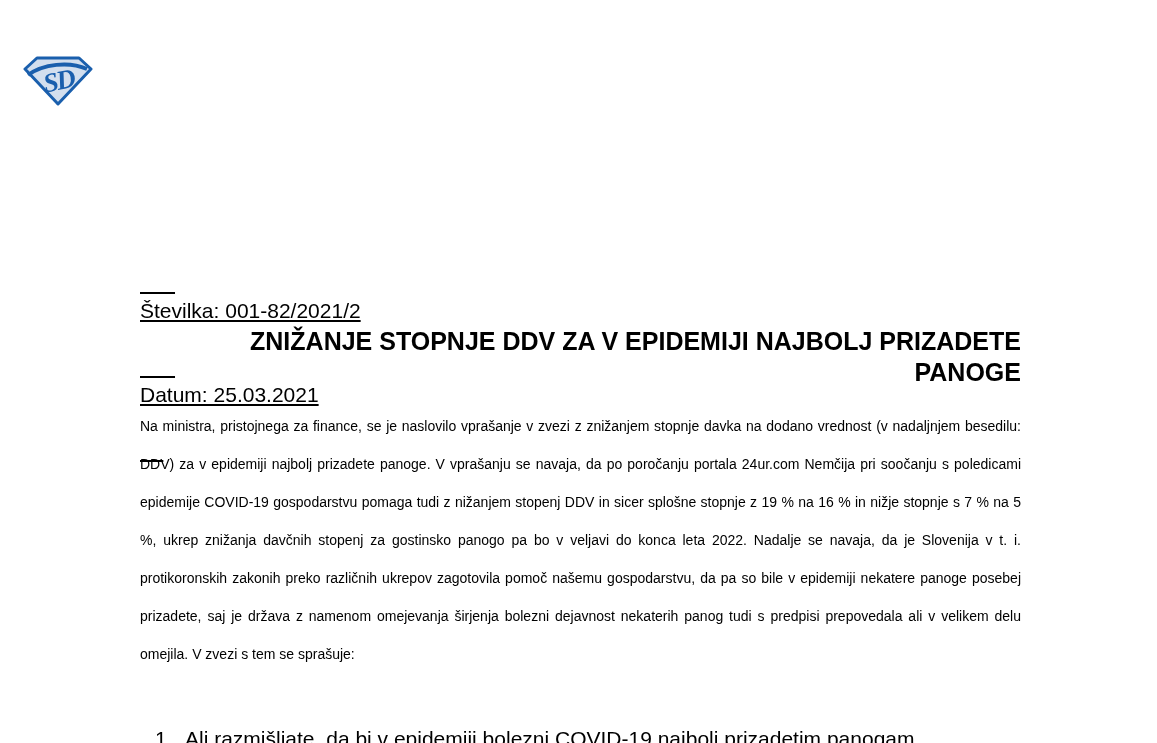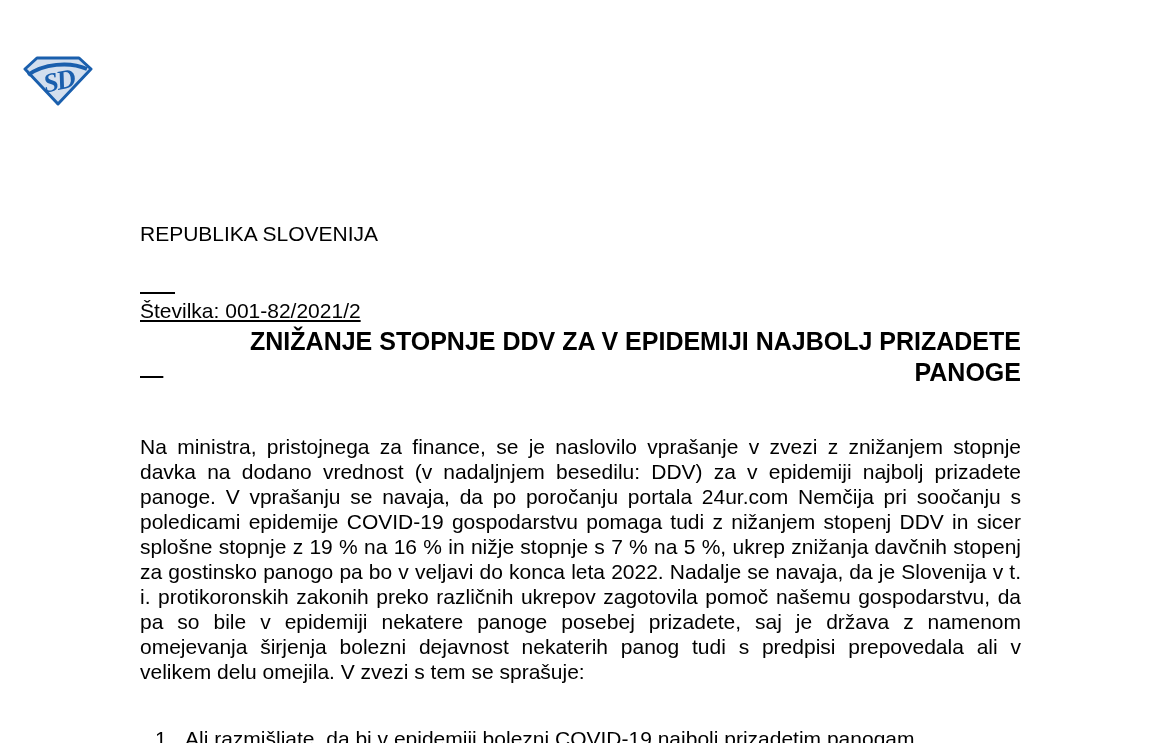--- a/index.html
+++ b/index.html
@@ -22,22 +22,22 @@
     font-style: italic;
   }
   .content { position: absolute; left: 140px; top: 0; width: 881px; height: 743px; }
   .agency-header { position: absolute; top: 164px; left: 0; font-size: 21px; line-height: 28px; white-space: pre; }
   .doc-meta      { position: absolute; top: 241px; left: 0; font-size: 21px; line-height: 28px; white-space: pre; text-decoration: underline; }
   .doc-title {
     position: absolute; top: 326px; left: 0; width: 100%;
     text-align: right; font-weight: 700; font-size: 25px; line-height: 31px;
   }
   .doc-body {
-    position: absolute; top: 434px; left: 0; width: 100%;
-    font-size: 21px; line-height: 25px; text-align: justify;
+    position: absolute; top: 407px; left: 0; width: 100%;
+    font-size: 14px; line-height: 38px; text-align: justify;
   }
   .question-row {
     position: absolute; top: 725px; left: 0; width: 100%;
     display: flex; font-size: 21px; line-height: 27.3px;
   }
   .q-num  { flex: none; width: 30px; padding-left: 15px; }
   .q-text { flex: 1; text-align: justify; }
 </style>
 </head>
 <body>
@@ -46,25 +46,25 @@
 
   <svg class="logo" viewBox="0 0 74 50" aria-hidden="true">
     <path class="shield-body" d="M4 13 L16 2 L58 2 L70 13 L37 48 Z" stroke-width="3" stroke-linejoin="round"></path>
     <path class="shield-swash" d="M7 19 C 22 8, 48 5, 66 13" fill="none" stroke-width="4"></path>
     <text class="shield-monogram" x="38" y="34" text-anchor="middle" font-size="27" letter-spacing="-2" transform="rotate(-12 37 27)">SD</text>
   </svg>
 
   <div class="content">
 
     <div class="agency-header">
-      <div>REPUBLIKA SLOVENIJA</div>
     </div>
 
     <div class="doc-meta">
       <div>Številka: 001-82/2021/2</div>
+      <div>Datum: 25.03.2021</div>
     </div>
 
     <div class="doc-title">ZNIŽANJE STOPNJE DDV ZA V EPIDEMIJI NAJBOLJ PRIZADETE PANOGE</div>
 
     <div class="doc-body">Na ministra, pristojnega za finance, se je naslovilo vprašanje v zvezi z znižanjem stopnje davka na dodano vrednost (v nadaljnjem besedilu: DDV) za v epidemiji najbolj prizadete panoge. V vprašanju se navaja, da po poročanju portala 24ur.com Nemčija pri soočanju s poledicami epidemije COVID-19 gospodarstvu pomaga tudi z nižanjem stopenj DDV in sicer splošne stopnje z 19 % na 16 % in nižje stopnje s 7 % na 5 %, ukrep znižanja davčnih stopenj za gostinsko panogo pa bo v veljavi do konca leta 2022. Nadalje se navaja, da je Slovenija v t. i. protikoronskih zakonih preko različnih ukrepov zagotovila pomoč našemu gospodarstvu, da pa so bile v epidemiji nekatere panoge posebej prizadete, saj je država z namenom omejevanja širjenja bolezni dejavnost nekaterih panog tudi s predpisi prepovedala ali v velikem delu omejila. V zvezi s tem se sprašuje:</div>
 
     <div class="question-row">
       <span class="q-num">1.</span>
       <span class="q-text">Ali razmišljate, da bi v epidemiji bolezni COVID-19 najbolj prizadetim panogam</span>
     </div>

